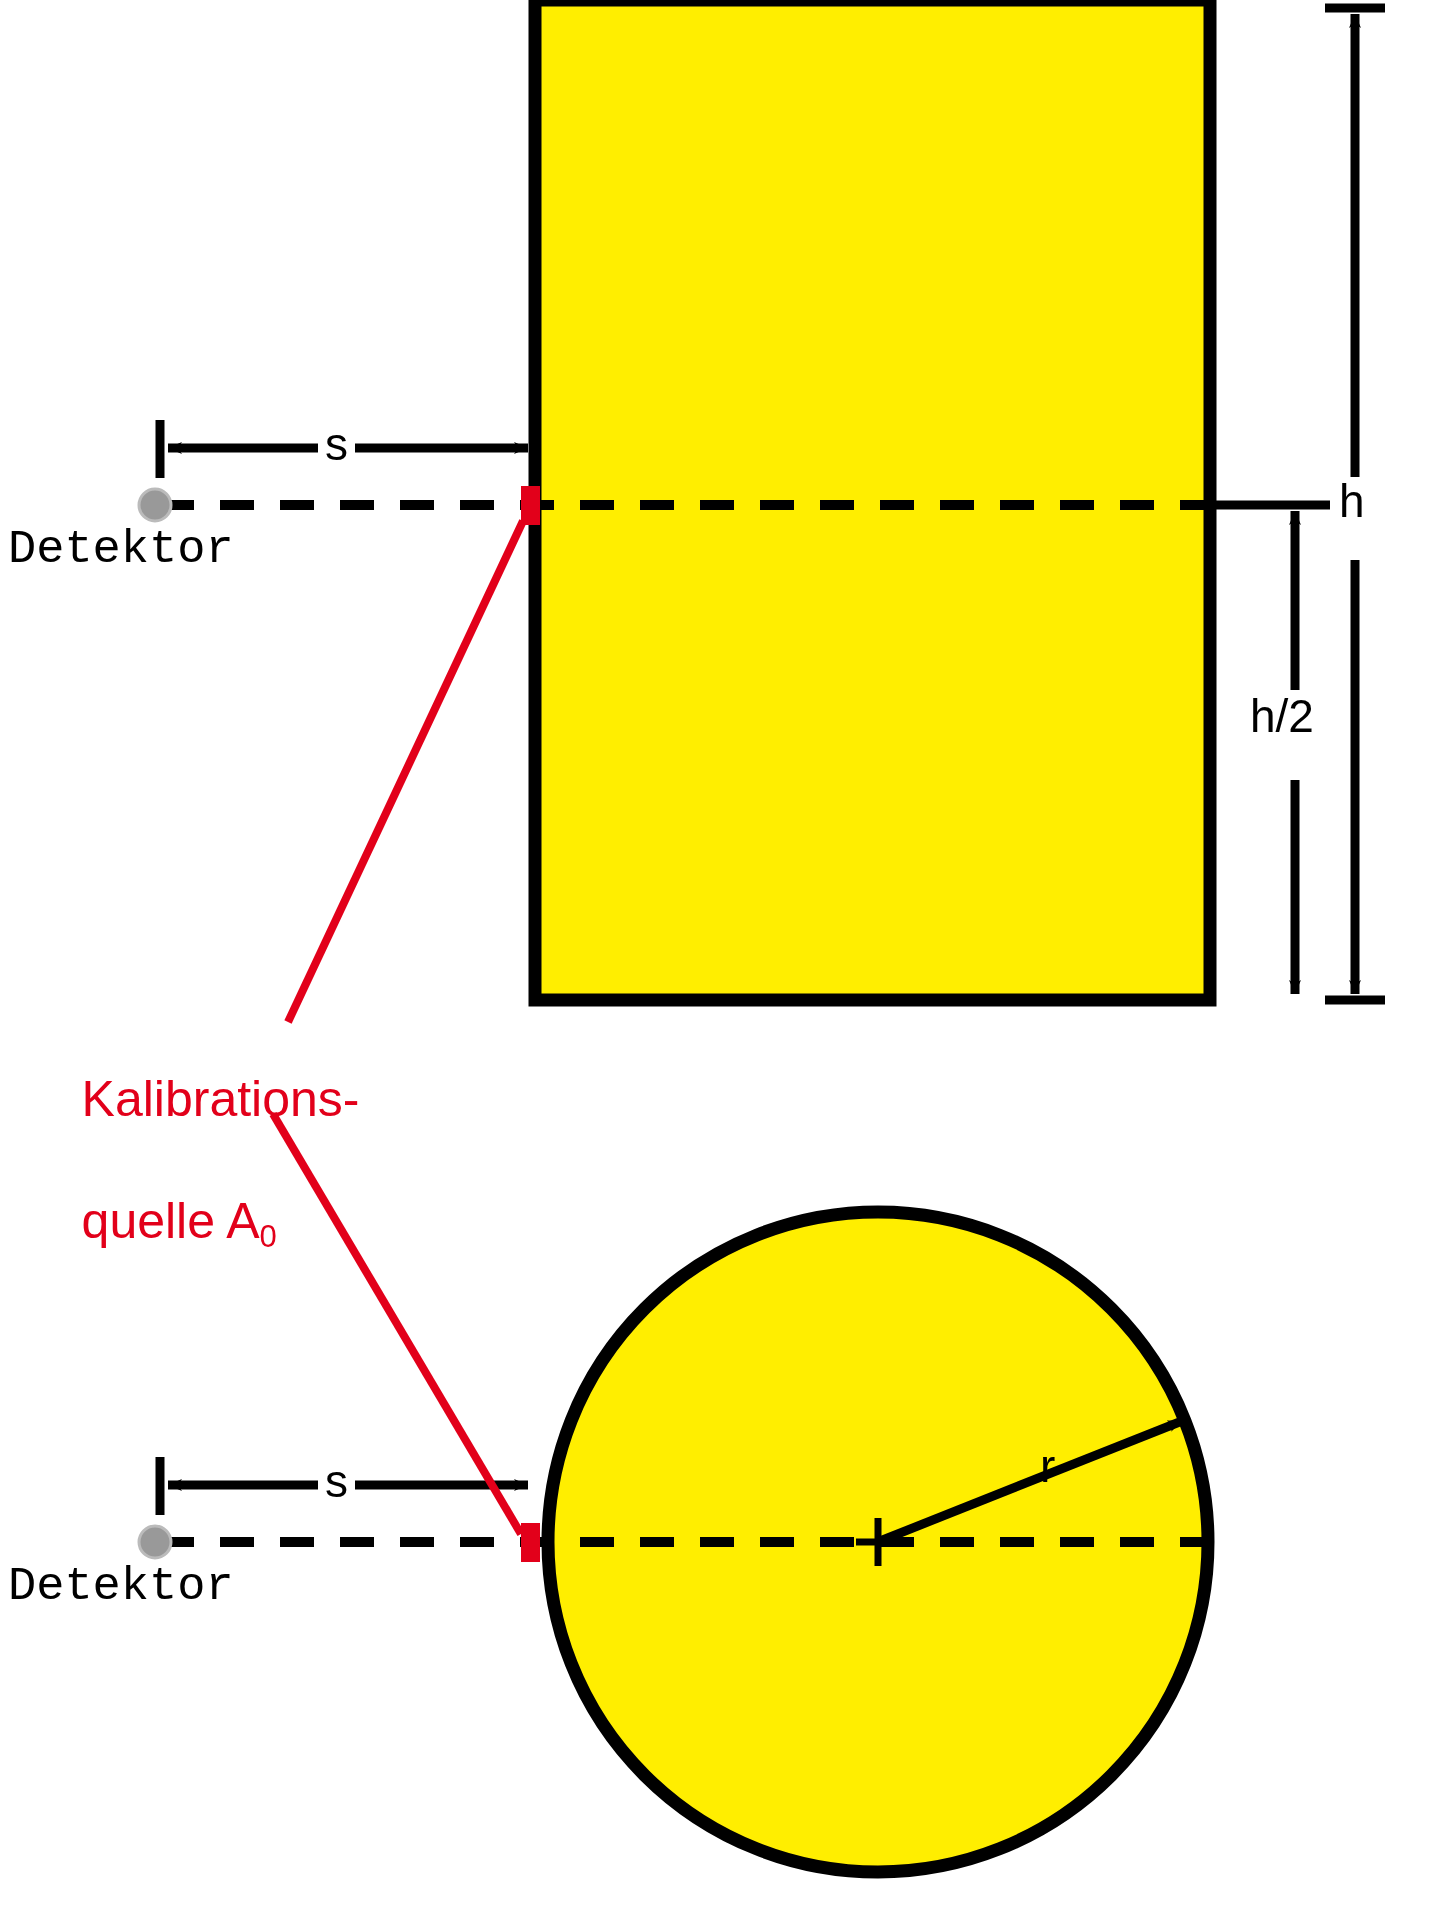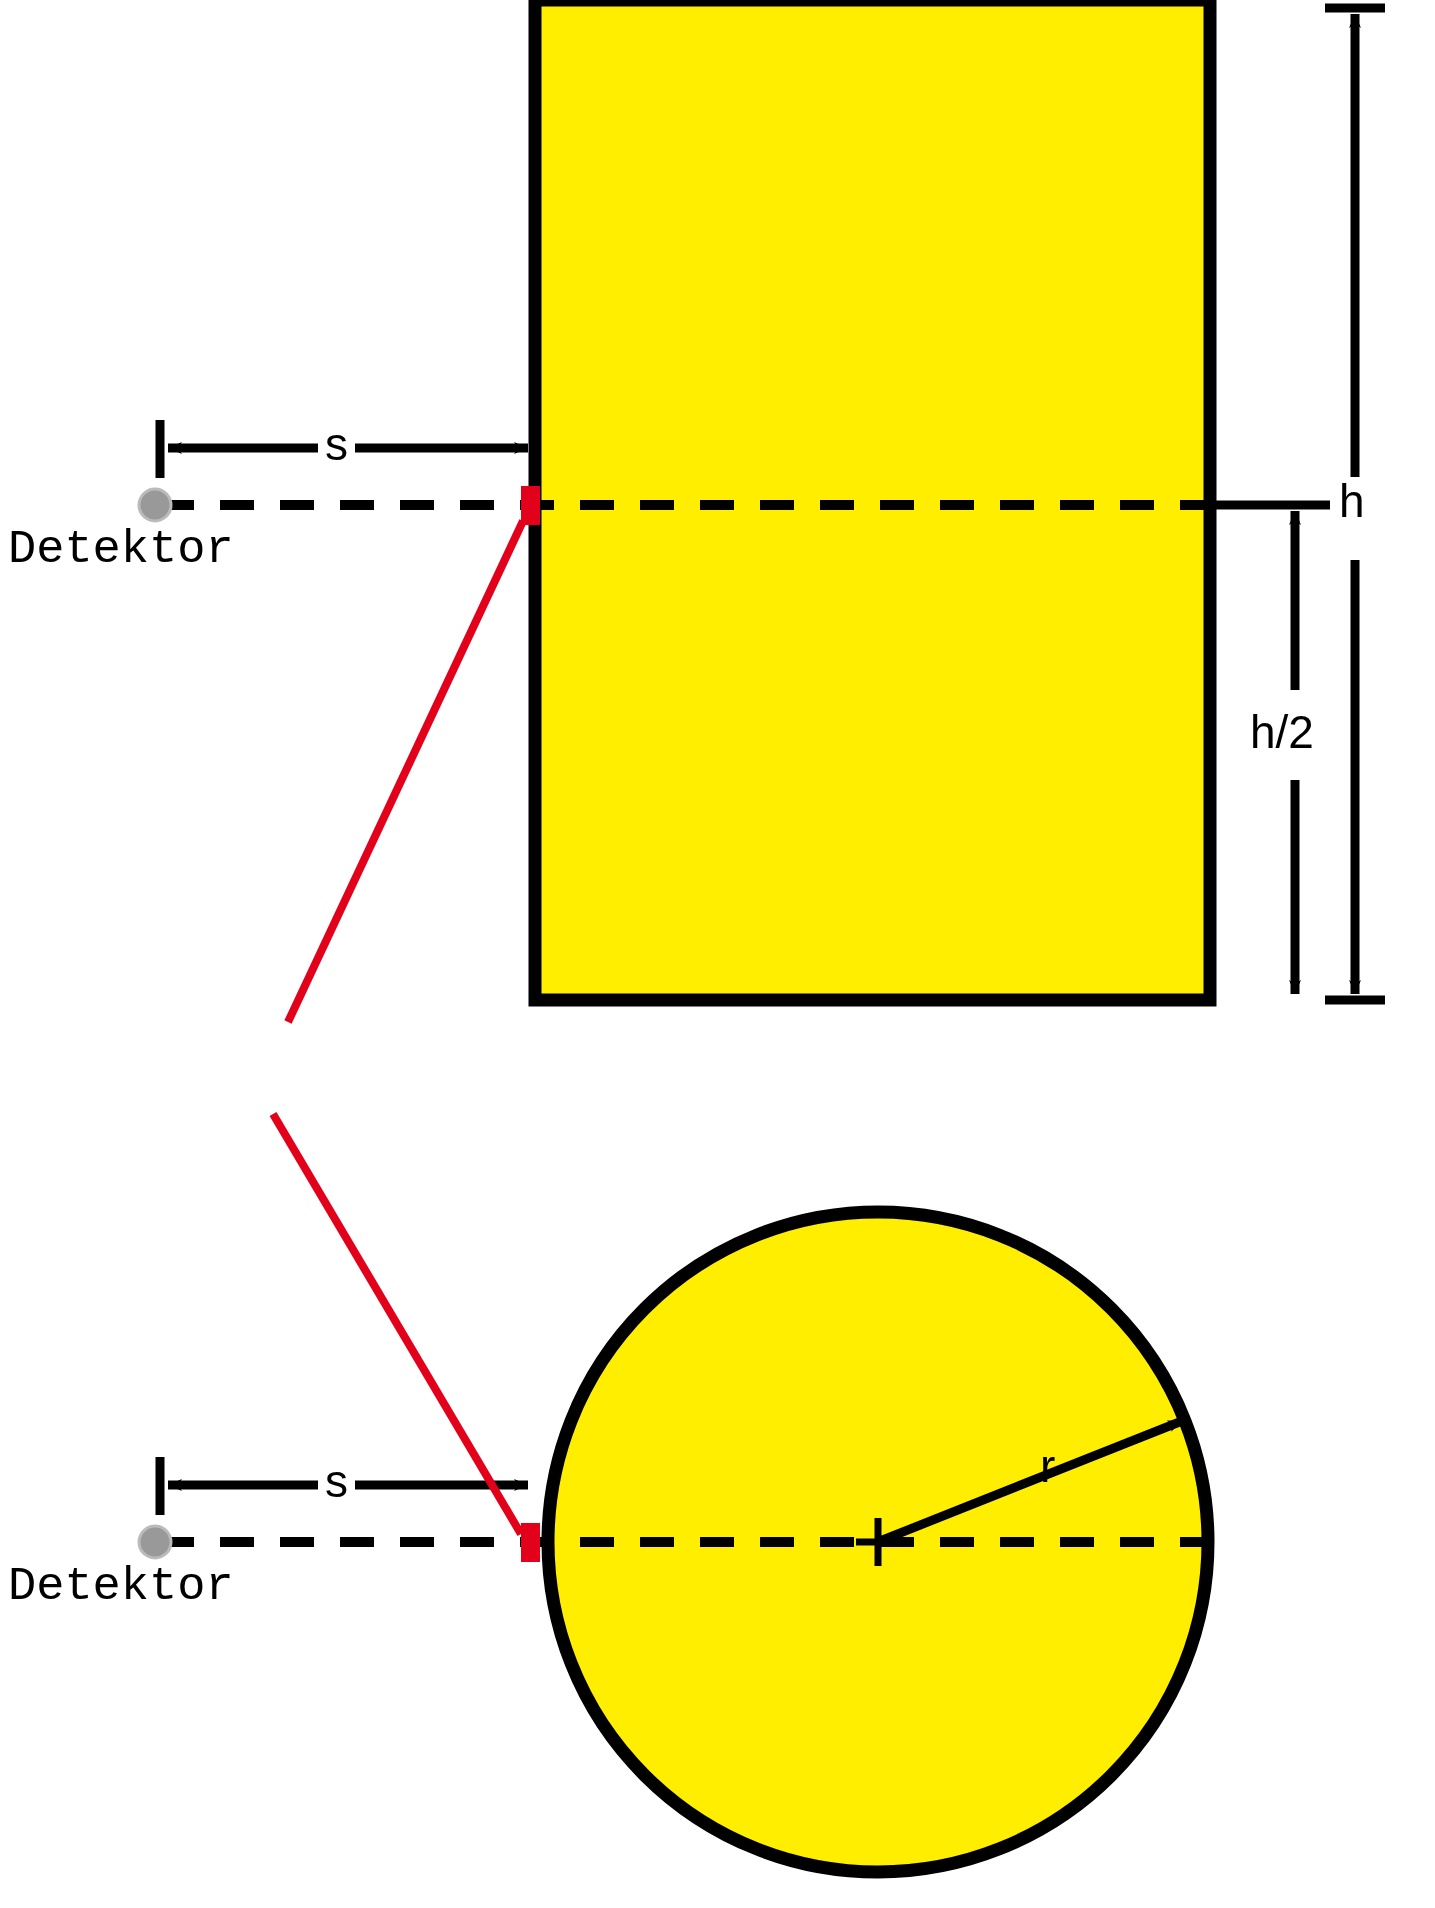--- a/index.html
+++ b/index.html
@@ -129,18 +129,22 @@
   <div class="lbl detektor-label" style="left:8px; top:525px;">Detektor</div>
 
   <div class="lbl detektor-label" style="left:8px; top:1562px;">Detektor</div>
 
   <div class="lbl dim-label" style="left:318px; top:420px;">s</div>
 
   <div class="lbl dim-label" style="left:318px; top:1457px;">s</div>
 
   <div class="lbl dim-label" style="left:1332px; top:477px;">h</div>
 
-  <div class="lbl dim-label" style="left:1243px; top:708px;text-align:right;">h/2</div>
+  <div class="lbl dim-label" style="left:1243px; top:692px;text-align:right;">h/2</div>
 
   <div class="lbl axis-label" style="left:1040px; top:1442px;">r</div>
 
+  <div class="lbl calib-label" style="left:26px; top:1008px;">
+    <span>Kalibrations-</span><br>
+    <span>quelle A</span><sub>0</sub>
+  </div>
 
 </div>
 
 </body></html>

